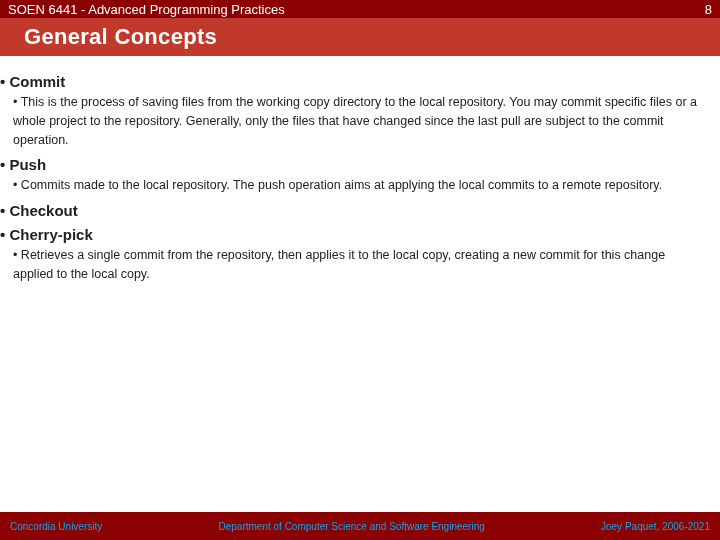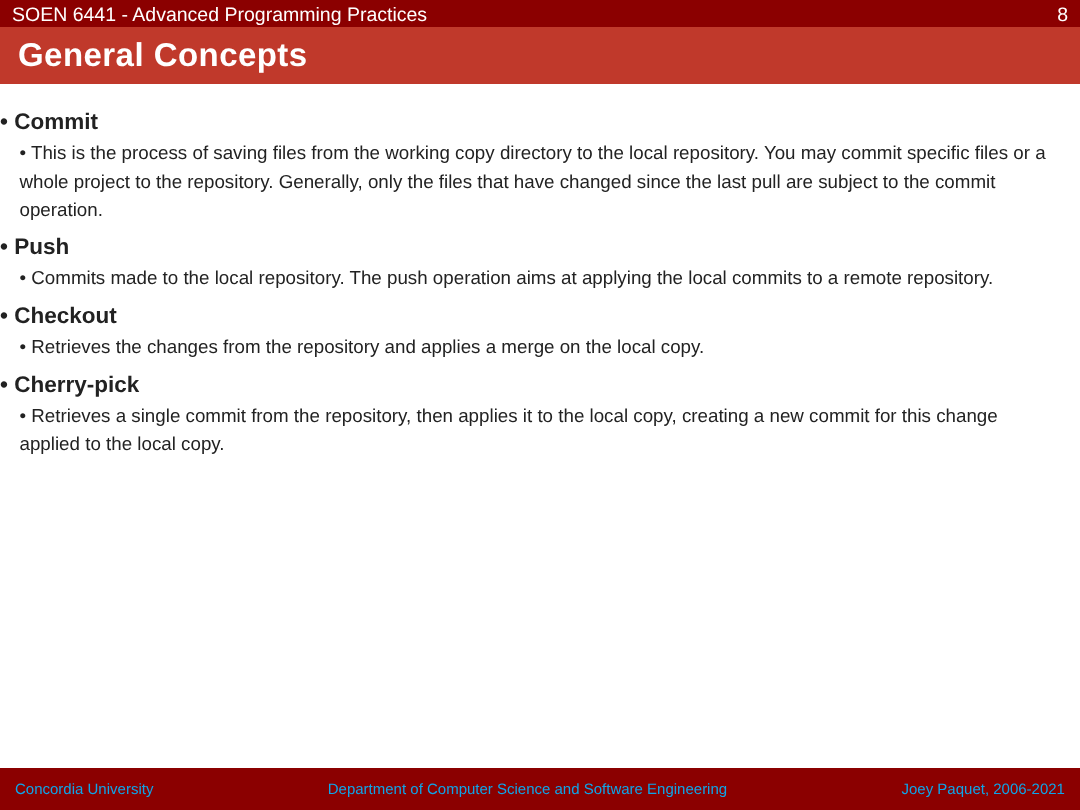--- a/index.html
+++ b/index.html
@@ -24,21 +24,21 @@
       height: 18px;
     }
 
     #header-bar span {
       font-size: 13px;
     }
 
     #title-bar {
       background: #c0392b;
       color: #fff;
-      padding: 6px 12px;
+      padding: 6px 24px;
       height: 38px;
       display: flex;
       align-items: center;
     }
 
     #title-bar h1 {
       font-size: 22px;
       font-weight: bold;
       letter-spacing: 0.3px;
     }
@@ -103,21 +103,20 @@
   <h1>General Concepts</h1>
 </div>
 
 <div id="content">
 
 <div class="section-title">Commit</div>
     <div class="section-body">This is the process of saving files from the working copy directory to the local repository. You may commit specific files or a whole project to the repository. Generally, only the files that have changed since the last pull are subject to the commit operation.</div>
     <div class="section-title">Push</div>
     <div class="section-body">Commits made to the local repository. The push operation aims at applying the local commits to a remote repository.</div>
     <div class="section-title">Checkout</div>
-    <div class="section-body">Retrieves the changes from the repository and applies a merge on the local copy.</div>
     <div class="section-title">Cherry-pick</div>
     <div class="section-body">Retrieves a single commit from the repository, then applies it to the local copy, creating a new commit for this change applied to the local copy.</div>
   </div>
 
 <div id="footer">
   <span>Concordia University</span>
   <span>Department of Computer Science and Software Engineering</span>
   <span>Joey Paquet, 2006-2021</span>
 </div>
 

